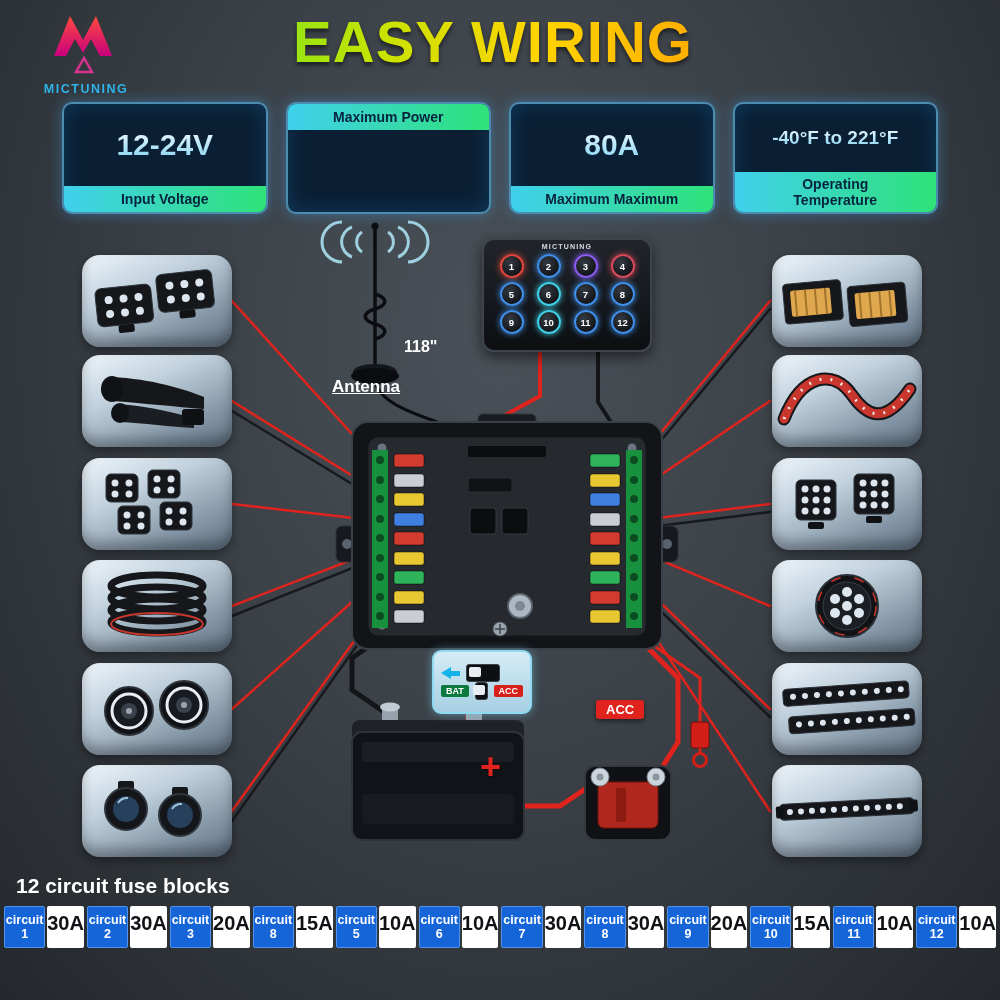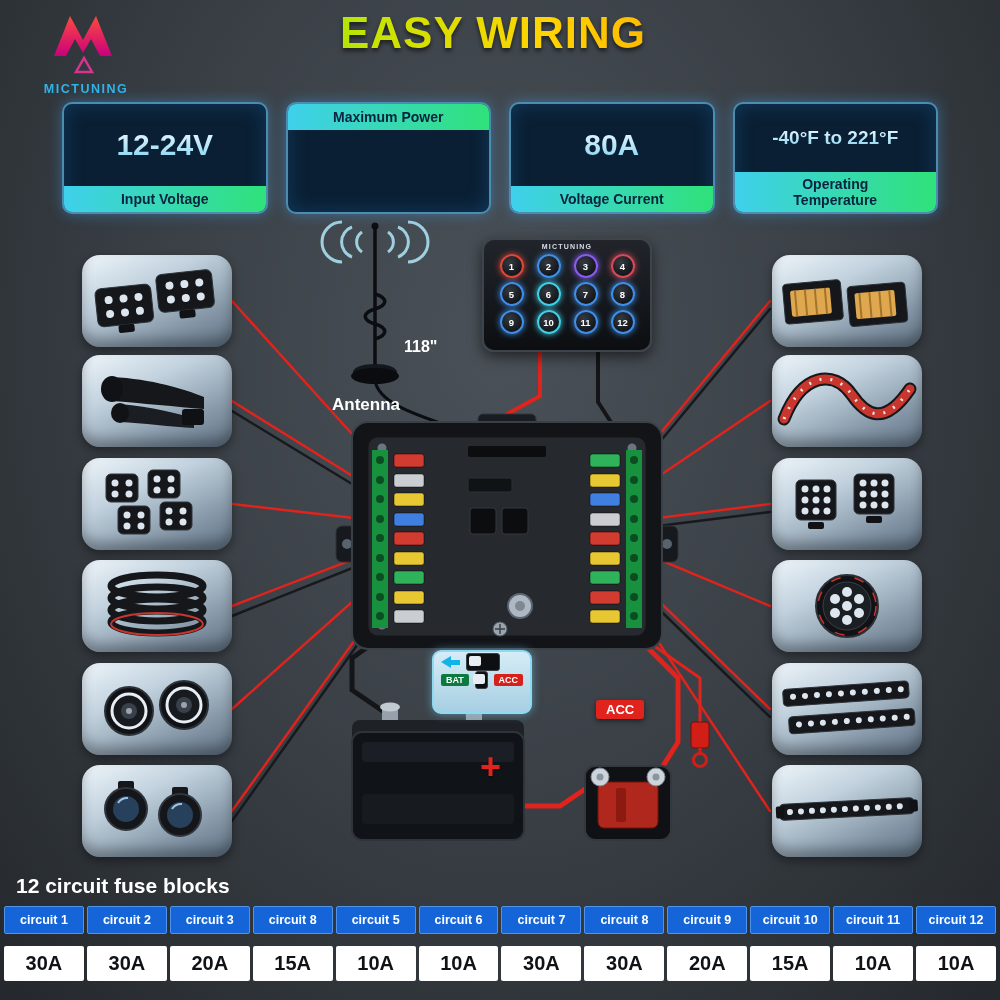--- a/index.html
+++ b/index.html
@@ -7,21 +7,21 @@
     position:relative;width:1000px;height:1000px;overflow:hidden;
     font-family:"Liberation Sans",sans-serif;
     background:radial-gradient(ellipse at 50% 34%, #4a5158 0%, #3a4046 48%, #24282c 100%);
   }
   
   .logo{position:absolute;left:26px;top:10px;width:120px;text-align:center;z-index:4;}
   .logo-text{margin-top:2px;color:#2fb3e8;font-weight:bold;font-size:12.5px;letter-spacing:1.5px;}
   
   .title{
     position:absolute;left:0;right:14px;top:8px;text-align:center;z-index:3;
-    font-size:44px;font-weight:bold;letter-spacing:1px;
+    font-size:58px;font-weight:bold;letter-spacing:1px;
     color:#ffd400;
     filter:drop-shadow(0 3px 2px rgba(0,0,0,.55));
   }
   @supports ((-webkit-background-clip:text) or (background-clip:text)){
     .title{
       background:linear-gradient(90deg,#00dc5f 0%,#64e428 20%,#c6e400 38%,#ffd400 55%,#ffaa00 72%,#ff8800 88%,#ff7700 100%);
       -webkit-background-clip:text;background-clip:text;color:transparent;
     }
   }
   
@@ -67,51 +67,51 @@
   .panel-btn{
     width:24px;height:24px;border-radius:50%;margin:0 auto;
     background:radial-gradient(circle at 38% 32%,#343a42,#14171b 70%);
     border:2.5px solid var(--ring,#3f8fe8);box-sizing:border-box;
     color:#fff;font-size:9.5px;font-weight:bold;display:flex;align-items:center;justify-content:center;
     box-shadow:0 0 6px var(--ring,#3f8fe8);
   }
   
   .flabel{position:absolute;z-index:3;color:#fff;font-weight:bold;}
   .antenna-len{left:404px;top:338px;font-size:16px;}
-  .antenna-name{left:332px;top:395px;font-size:17px;}
+  .antenna-name{left:332px;top:377px;font-size:17px;text-decoration:underline;}
   .battery-plus{left:480px;top:746px;font-size:36px;color:#e0231c;text-shadow:0 1px 2px rgba(0,0,0,.6);}
   .acc-tag{
     left:596px;top:700px;font-size:13px;background:#e0231c;padding:2px 10px;border-radius:3px;
     box-shadow:0 2px 5px rgba(0,0,0,.5);
   }
   
   .selector{
     position:absolute;left:432px;top:650px;width:100px;height:64px;z-index:3;box-sizing:border-box;
     border:2px solid #8fd9f2;border-radius:9px;background:linear-gradient(#d6ecf7,#a6cfe2);
     box-shadow:0 0 10px rgba(120,210,240,.55);
-    display:flex;flex-direction:column;justify-content:flex-start;padding:1px 7px;
+    display:flex;flex-direction:column;justify-content:center;padding:1px 7px;
   }
   .sel-row{display:flex;align-items:center;gap:6px;}
   .arrow-left{display:flex;align-items:center;}
   .arrow-left .tri{width:0;height:0;border-top:6px solid transparent;border-bottom:6px solid transparent;border-right:10px solid #12b4e8;}
   .arrow-left .bar{width:9px;height:5px;background:#12b4e8;}
   .toggle{width:32px;height:16px;background:#0d0f12;border:1px solid #394048;border-radius:3px;position:relative;}
   .toggle i{position:absolute;top:2px;width:12px;height:10px;background:#e8edf2;border-radius:2px;}
   .toggle.on i{left:2px;}
   .toggle.off i{right:2px;}
   .badge{font-size:9px;font-weight:bold;color:#fff;padding:1px 5px;border-radius:2px;}
   .badge-bat{background:#0c7a3e;}
   .badge-acc{background:#d8201a;}
   
   .fuse-heading{position:absolute;left:16px;top:874px;z-index:3;color:#fff;font-size:21px;font-weight:bold;text-align:center;}
   .fuse-table{
     position:absolute;left:4px;right:4px;top:906px;z-index:3;
     display:grid;grid-template-columns:repeat(12,1fr);gap:3px;
   }
-  .fuse-col{display:flex;flex-direction:column;gap:12px;}
+  .fuse-col{display:flex;gap:2px;}
   .fuse-head{
     background:#1565d8;color:#fff;font-weight:bold;font-size:12.5px;text-align:center;
     padding:6px 0;border-radius:2px;border:1px solid #4f93ec;
   }
   .fuse-val{
     background:#ffffff;color:#101215;font-weight:bold;font-size:20px;text-align:center;
     padding:6px 0;border-radius:2px;
   }
 </style>
 </head>
@@ -142,21 +142,21 @@
         </div>
       <div class="spec-label">Input Voltage</div>
     </div>
     <div class="spec-card">
       <div class="spec-label">Maximum Power</div>
     </div>
     <div class="spec-card">
       <div class="spec-value">
           <span class="spec-big">80A</span>
         </div>
-      <div class="spec-label">Voltage Current</div>
+      <div class="spec-label">Maximum Maximum</div>
     </div>
     <div class="spec-card">
       <div class="spec-value">
           <span class="spec-med">-40°F to 221°F</span>
         </div>
       <div class="spec-label narrow">Operating Temperature</div>
     </div>
   </div>
 
   <svg class="wiring" viewBox="0 0 1000 680" width="1000" height="680">

